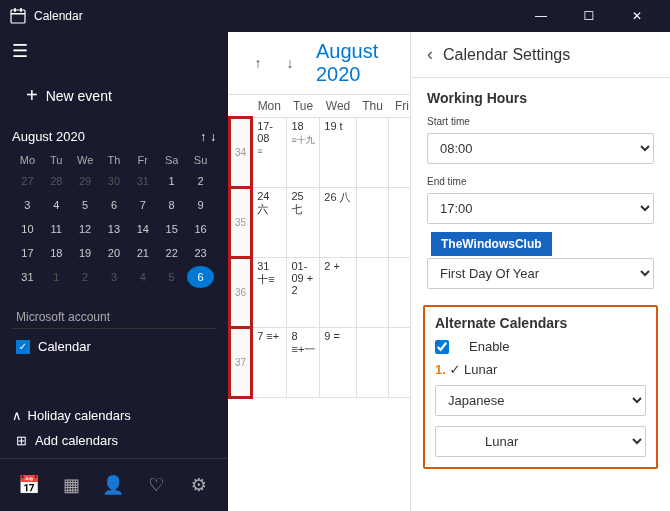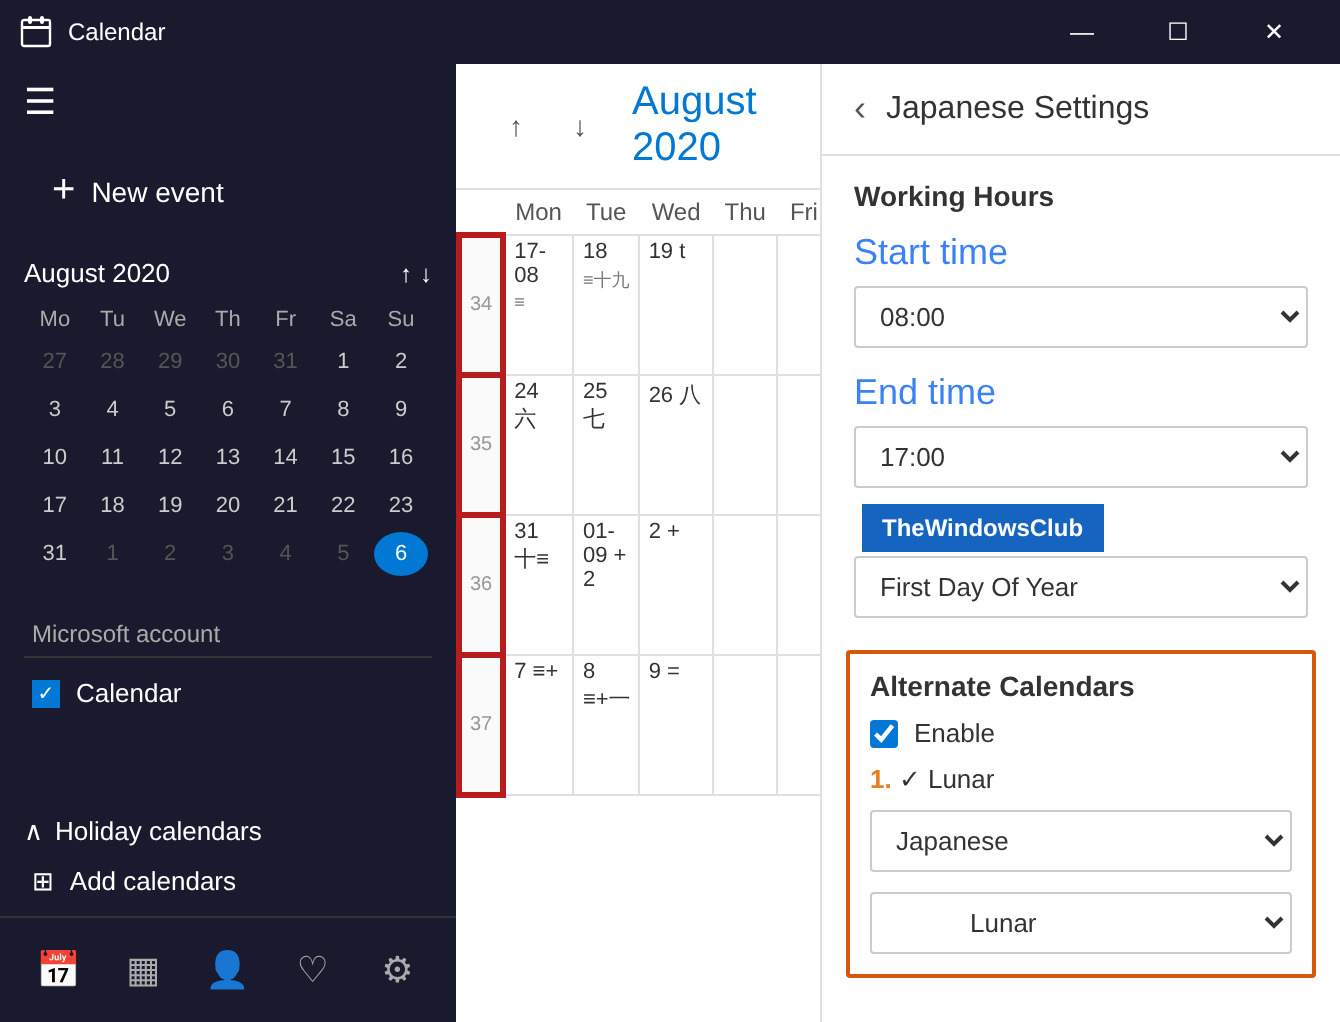--- a/index.html
+++ b/index.html
@@ -333,22 +333,22 @@
       font-weight: 400;
       color: #333;
     }
     .settings-section-title {
       font-size: 14px;
       font-weight: 600;
       color: #333;
       padding: 12px 16px 6px;
     }
     .settings-label {
-      font-size: 18px;
-      color: #3b82f6;
+      font-size: 10px;
+      color: #404040;
       padding: 4px 16px 4px;
     }
     .settings-select {
       margin: 2px 16px 8px;
       width: calc(100% - 32px);
       padding: 6px 8px;
       border: 1px solid #ccc;
       border-radius: 2px;
       font-size: 13px;
       color: #333;
@@ -372,21 +372,21 @@
     }
     .alternate-cal-title {
       font-size: 14px;
       font-weight: 600;
       color: #333;
       margin-bottom: 8px;
     }
     .enable-row {
       display: flex;
       align-items: center;
-      gap: 8px;
+      gap: 20px;
       margin-bottom: 8px;
     }
     .enable-checkbox {
       width: 14px;
       height: 14px;
       accent-color: #0078d4;
     }
     .enable-label {
       font-size: 13px;
       color: #333;
@@ -609,21 +609,21 @@
 
           </tr>
         </tbody>
       </table>
     </div>
   </div>
 
   <div class="settings-panel">
     <div class="settings-header">
       <button class="settings-back-btn">‹</button>
-      <span class="settings-title">Japanese Settings</span>
+      <span class="settings-title">Calendar Settings</span>
     </div>
 
     <div class="settings-section-title">Working Hours</div>
 
     <div class="settings-label">Start time</div>
     <select class="settings-select">
       <option>08:00</option>
     </select>
 
     <div class="settings-label">End time</div>

